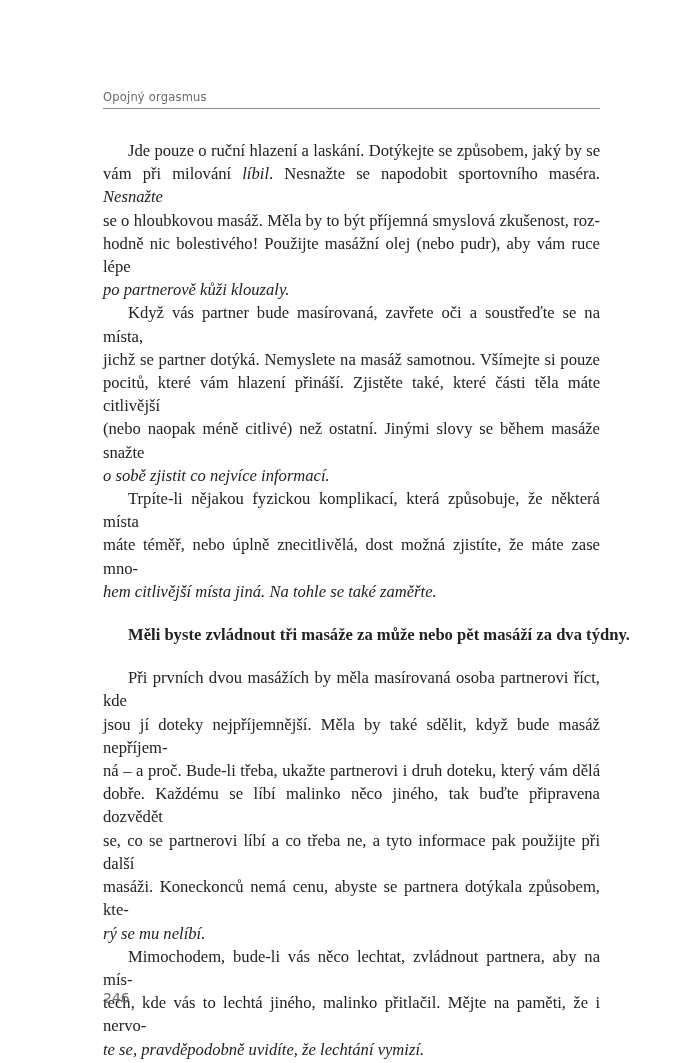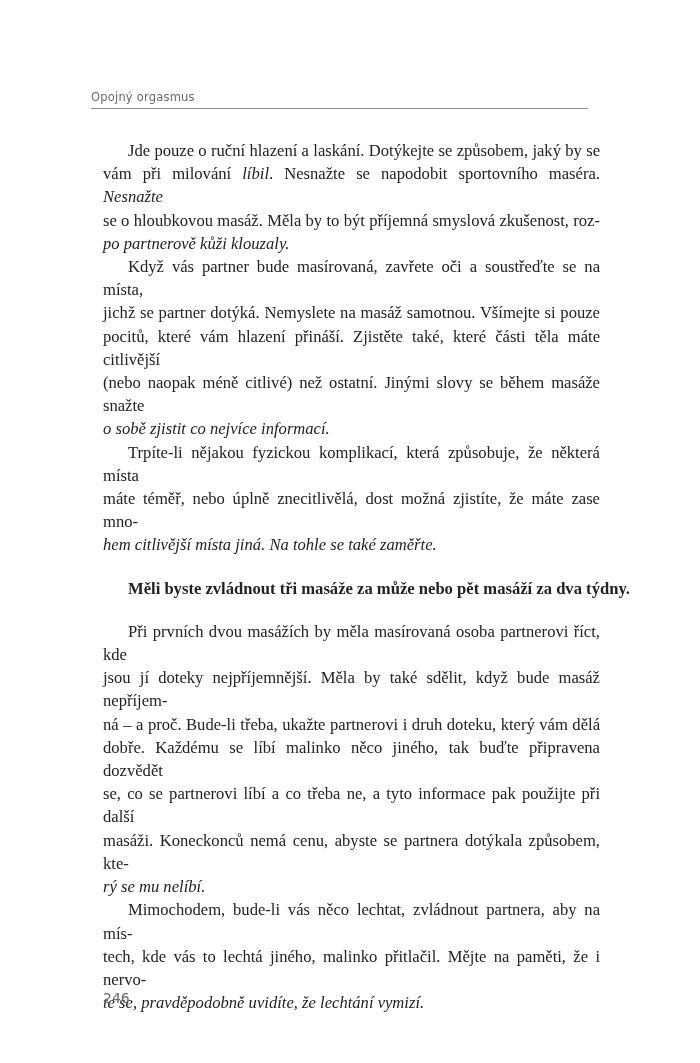--- a/index.html
+++ b/index.html
@@ -15,21 +15,21 @@
     }
     .page {
       position: absolute;
       left: 0; top: 0;
       width: 700px;
       height: 1063px;
       background: #ffffff;
     }
     .running-head {
       position: absolute;
-      left: 91px;
+      left: 103px;
       top: 90px;
       width: 497px;
       height: 18px;
       border-bottom: 1.5px solid #8c8c8c;
     }
     .running-head-title {
       position: absolute;
       left: 0;
       top: 0px;
       font-family: "DejaVu Sans", sans-serif;
@@ -95,20 +95,21 @@
   <div class="running-head">
     <span class="running-head-title">Opojný orgasmus</span>
   </div>
 
   <div class="body-text">
 
     <p class="para">
       <span class="line">Jde pouze o ruční hlazení a laskání. Dotýkejte se způsobem, jaký by se</span>
       <span class="line"><span>vám při milování </span><em>líbil</em><span>. Nesnažte se napodobit sportovního maséra. </span><em>Nesnažte</em></span>
       <span class="line">se o hloubkovou masáž. Měla by to být příjemná smyslová zkušenost, roz-</span>
+      <span class="line">hodně nic bolestivého! Použijte masážní olej (nebo pudr), aby vám ruce lépe</span>
       <span class="line last">po partnerově kůži klouzaly.</span>
     </p>
 
     <p class="para">
       <span class="line">Když vás partner bude masírovaná, zavřete oči a soustřeďte se na místa,</span>
       <span class="line">jichž se partner dotýká. Nemyslete na masáž samotnou. Všímejte si pouze</span>
       <span class="line">pocitů, které vám hlazení přináší. Zjistěte také, které části těla máte citlivější</span>
       <span class="line">(nebo naopak méně citlivé) než ostatní. Jinými slovy se během masáže snažte</span>
       <span class="line last">o sobě zjistit co nejvíce informací.</span>
     </p>

